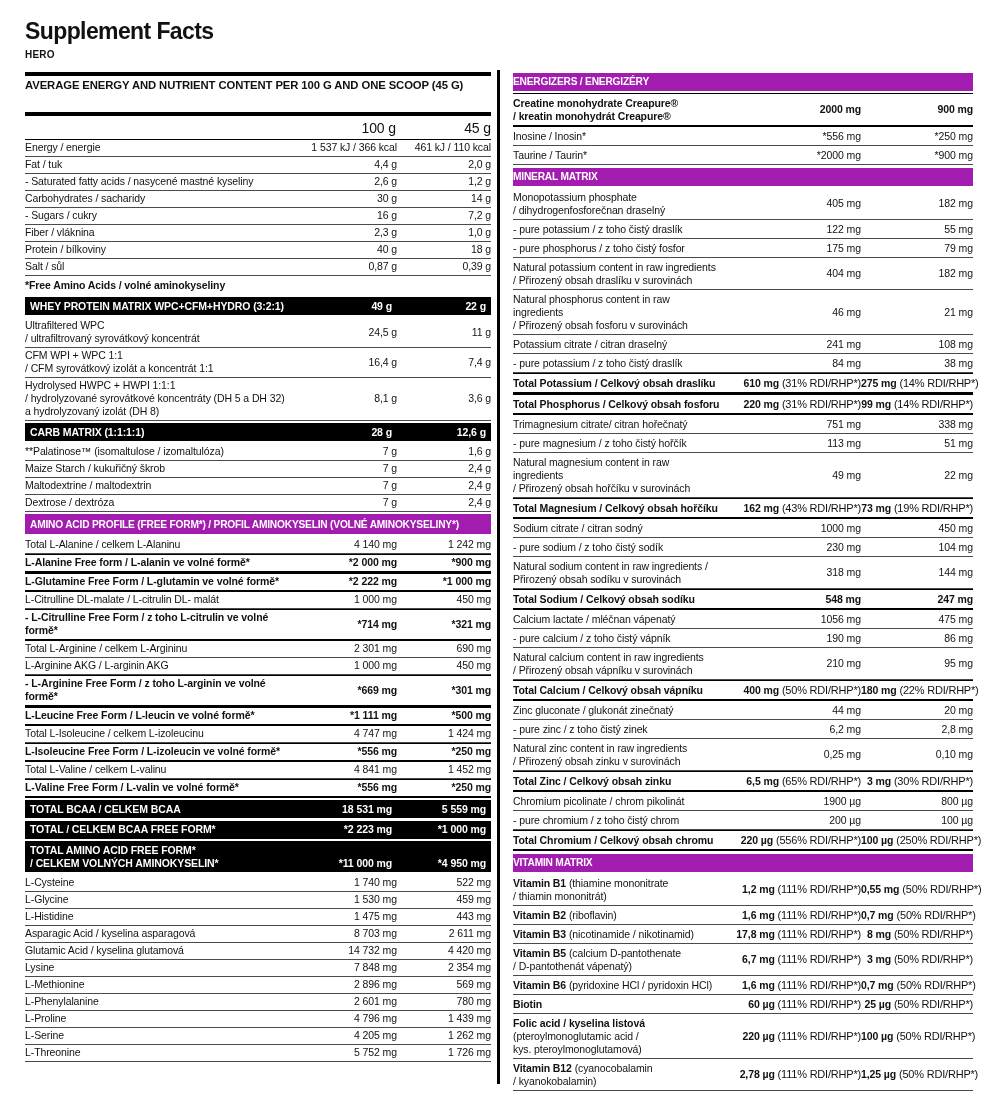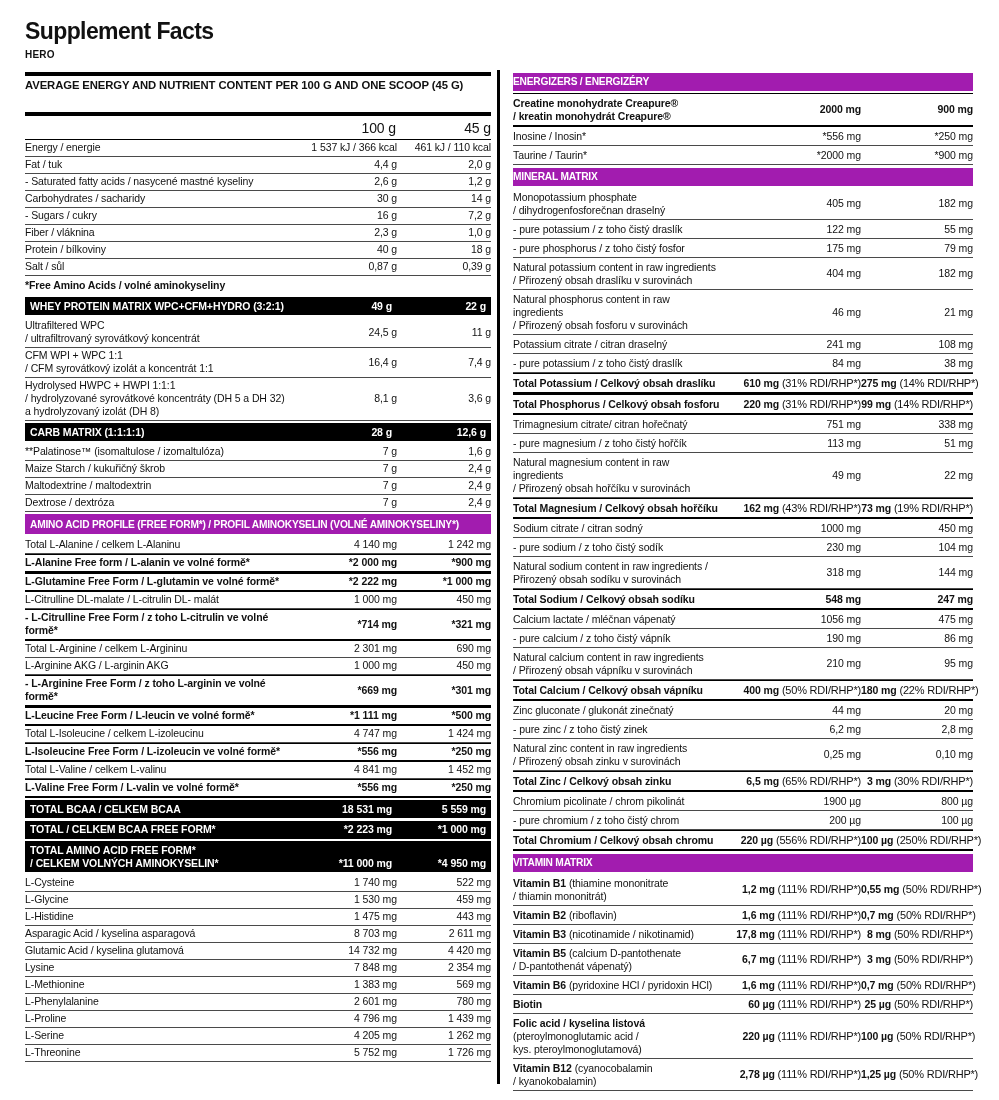--- a/index.html
+++ b/index.html
@@ -265,21 +265,21 @@
         <div class="cell c1"><span class="val">14 732 mg</span></div>
         <div class="cell c2"><span class="val">4 420 mg</span></div>
       </div>
       <div class="row s-n">
         <div class="lab"><span class="lt">Lysine</span></div>
         <div class="cell c1"><span class="val">7 848 mg</span></div>
         <div class="cell c2"><span class="val">2 354 mg</span></div>
       </div>
       <div class="row s-n">
         <div class="lab"><span class="lt">L-Methionine</span></div>
-        <div class="cell c1"><span class="val">1 383 mg</span></div>
+        <div class="cell c1"><span class="val">2 896 mg</span></div>
         <div class="cell c2"><span class="val">569 mg</span></div>
       </div>
       <div class="row s-n">
         <div class="lab"><span class="lt">L-Phenylalanine</span></div>
         <div class="cell c1"><span class="val">2 601 mg</span></div>
         <div class="cell c2"><span class="val">780 mg</span></div>
       </div>
       <div class="row s-n">
         <div class="lab"><span class="lt">L-Proline</span></div>
         <div class="cell c1"><span class="val">4 796 mg</span></div>

